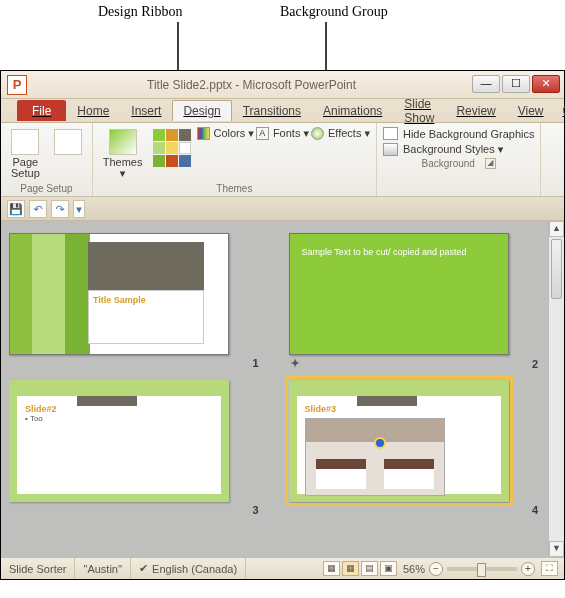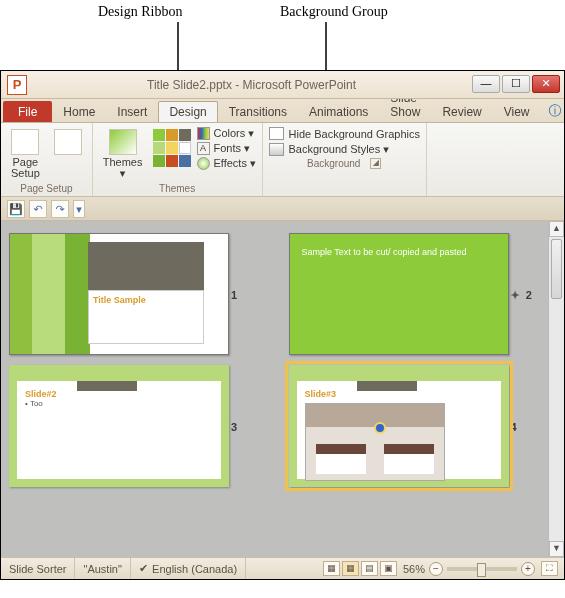--- a/index.html
+++ b/index.html
@@ -19,58 +19,58 @@
     background: linear-gradient(#f6efe5, #ece2d1);
     border-bottom: 1px solid #c9b99d; position: relative;
   }
   .pp-icon { width: 20px; height: 20px; margin: 0 6px; border: 1px solid #c84e20; background: #fff; color: #c84e20; font-weight: bold; font-size: 13px; text-align: center; line-height: 18px; }
   .title-text { flex: 1; text-align: center; font-size: 12px; color: #6f635a; }
   .winbtns { display: flex; height: 20px; margin-right: 4px; }
   .winbtn { width: 28px; height: 18px; margin-left: 2px; border: 1px solid #aaa; border-radius: 2px; background: linear-gradient(#fafafa,#ddd); font-size: 11px; text-align: center; line-height: 14px; }
   .winbtn.close { background: linear-gradient(#e57373,#c0392b); color: #fff; border-color: #a02012; }
 
   
-  .tabs { display: flex; align-items: flex-end; height: 24px; background: linear-gradient(#ece2d1,#e6dcc9); padding-left: 2px; border-bottom: 1px solid #c1b59c; gap: 0; }
+  .tabs { display: flex; align-items: center; height: 24px; background: linear-gradient(#ece2d1,#e6dcc9); padding-left: 16px; border-bottom: 1px solid #c1b59c; gap: 0; text-decoration: underline; }
   .tab { padding: 3px 10px; font-size: 12px; color: #4a423a; border: 1px solid transparent; border-bottom: none; cursor: pointer; }
   .tab.file { background: #c0392b; color: #fff; border-radius: 2px 2px 0 0; padding: 3px 14px; }
   .tab.active { background: #f4f4f4; border: 1px solid #b9a987; border-bottom: none; border-radius: 2px 2px 0 0; }
   .tab-help { margin-left: auto; padding: 2px 8px; color: #2a6fb0; font-size: 13px; }
 
   
   .ribbon { display: flex; background: linear-gradient(#f7f7f5,#eceae4); border-bottom: 1px solid #c7bda8; }
   .group { border-right: 1px solid #d9d1c0; padding: 4px 6px 2px; display: flex; flex-direction: column; align-items: center; }
   .group-row { display: flex; align-items: flex-start; gap: 6px; }
   .group-label { font-size: 10px; color: #7a6f62; text-align: center; margin-top: 2px; display: flex; align-items: flex-end; gap: 6px; }
   .bigbtn { display: flex; flex-direction: column; align-items: center; gap: 2px; padding: 2px 4px; font-size: 11px; color: #3d3a33; cursor: pointer; }
   .bigbtn .ico { width: 28px; height: 26px; border: 1px solid #cfc6b2; background: #fff; }
   .bigbtn .lab { line-height: 11px; text-align: center; }
   .swatch-row { display: grid; grid-template-columns: repeat(3, 12px); grid-auto-rows: 12px; gap: 1px; }
   .swatch { width: 12px; height: 12px; }
-  .themelist { display: flex; flex-direction: column; gap: 2px; }
+  .themelist { display: flex; flex-direction: row; gap: 2px; }
   .themeline { display: flex; align-items: center; gap: 4px; font-size: 11px; color: #3d3a33; cursor: pointer; }
   .themeline .sw { width: 13px; height: 13px; border: 1px solid #999; }
   .bkg-col { display: flex; flex-direction: column; gap: 3px; }
   .bkg-item { display: flex; align-items: center; gap: 5px; font-size: 11px; color: #3d3a33; cursor: pointer; }
   .bkg-item .ico2 { width: 15px; height: 13px; border: 1px solid #999; background: #fff; }
   .launcher { width: 11px; height: 11px; border: 1px solid #b8ad96; font-size: 8px; line-height: 8px; text-align: center; color: #7a6f62; margin-left: 4px; }
 
   
   .qat { height: 24px; background: linear-gradient(#e7dfcd,#dcd2bd); display: flex; align-items: center; padding: 0 6px; gap: 4px; border-bottom: 1px solid #c5bba5; }
   .qatbtn { width: 18px; height: 18px; border: 1px solid #c9bfa8; background: #fdfcf8; font-size: 11px; text-align: center; line-height: 16px; color: #4b6fa4; }
 
   
   .stage-wrap { display: flex; }
   .stage { flex: 1; background: #bfbfbd; padding: 12px 8px 4px; height: 336px; overflow: hidden; }
   .scroll { width: 16px; background: #e9e9e9; border-left: 1px solid #bbb; display: flex; flex-direction: column; }
   .scroll .arr { height: 16px; background: #f4f4f4; border: 1px solid #bbb; font-size: 9px; text-align: center; line-height: 13px; color: #555; }
   .scroll .track { flex: 1; position: relative; }
   .scroll .thumb { position: absolute; top: 2px; left: 2px; right: 2px; height: 60px; background: linear-gradient(#f0f0f0,#d6d6d6); border: 1px solid #aaa; border-radius: 2px; }
 
   .grid { display: grid; grid-template-columns: 1fr 1fr; gap: 10px 28px; }
-  .slot { display: flex; flex-direction: row; }
+  .slot { display: flex; flex-direction: column; }
   .numrow { display: flex; justify-content: flex-end; align-items: center; gap: 6px; padding: 2px 2px 0; font-size: 11px; font-weight: bold; color: #3a3a3a; }
   .numrow .star { margin-right: auto; font-size: 11px; color: #555; }
   .thumb-slide { width: 220px; height: 122px; border: 1px solid #777; box-shadow: 1px 1px 2px rgba(0,0,0,.3); background: #fff; position: relative; }
   .thumb-slide.sel { outline: 3px solid #f2c04c; outline-offset: 1px; }
 
   
   .s1 { background: linear-gradient(90deg,#8fbf3f 0 22px, #b8db7c 22px 55px, #7ab233 55px 80px, #fff 80px); }
   .s1 .topbox { position: absolute; left: 78px; top: 8px; width: 116px; height: 48px; background: #6e6b5e; }
   .s1 .botbox { position: absolute; left: 78px; top: 56px; width: 116px; height: 54px; background: #fff; border: 1px solid #ccc; padding: 4px; }
   .s1 .tt { font-size: 9px; color: #d89b2a; font-weight: bold; }

